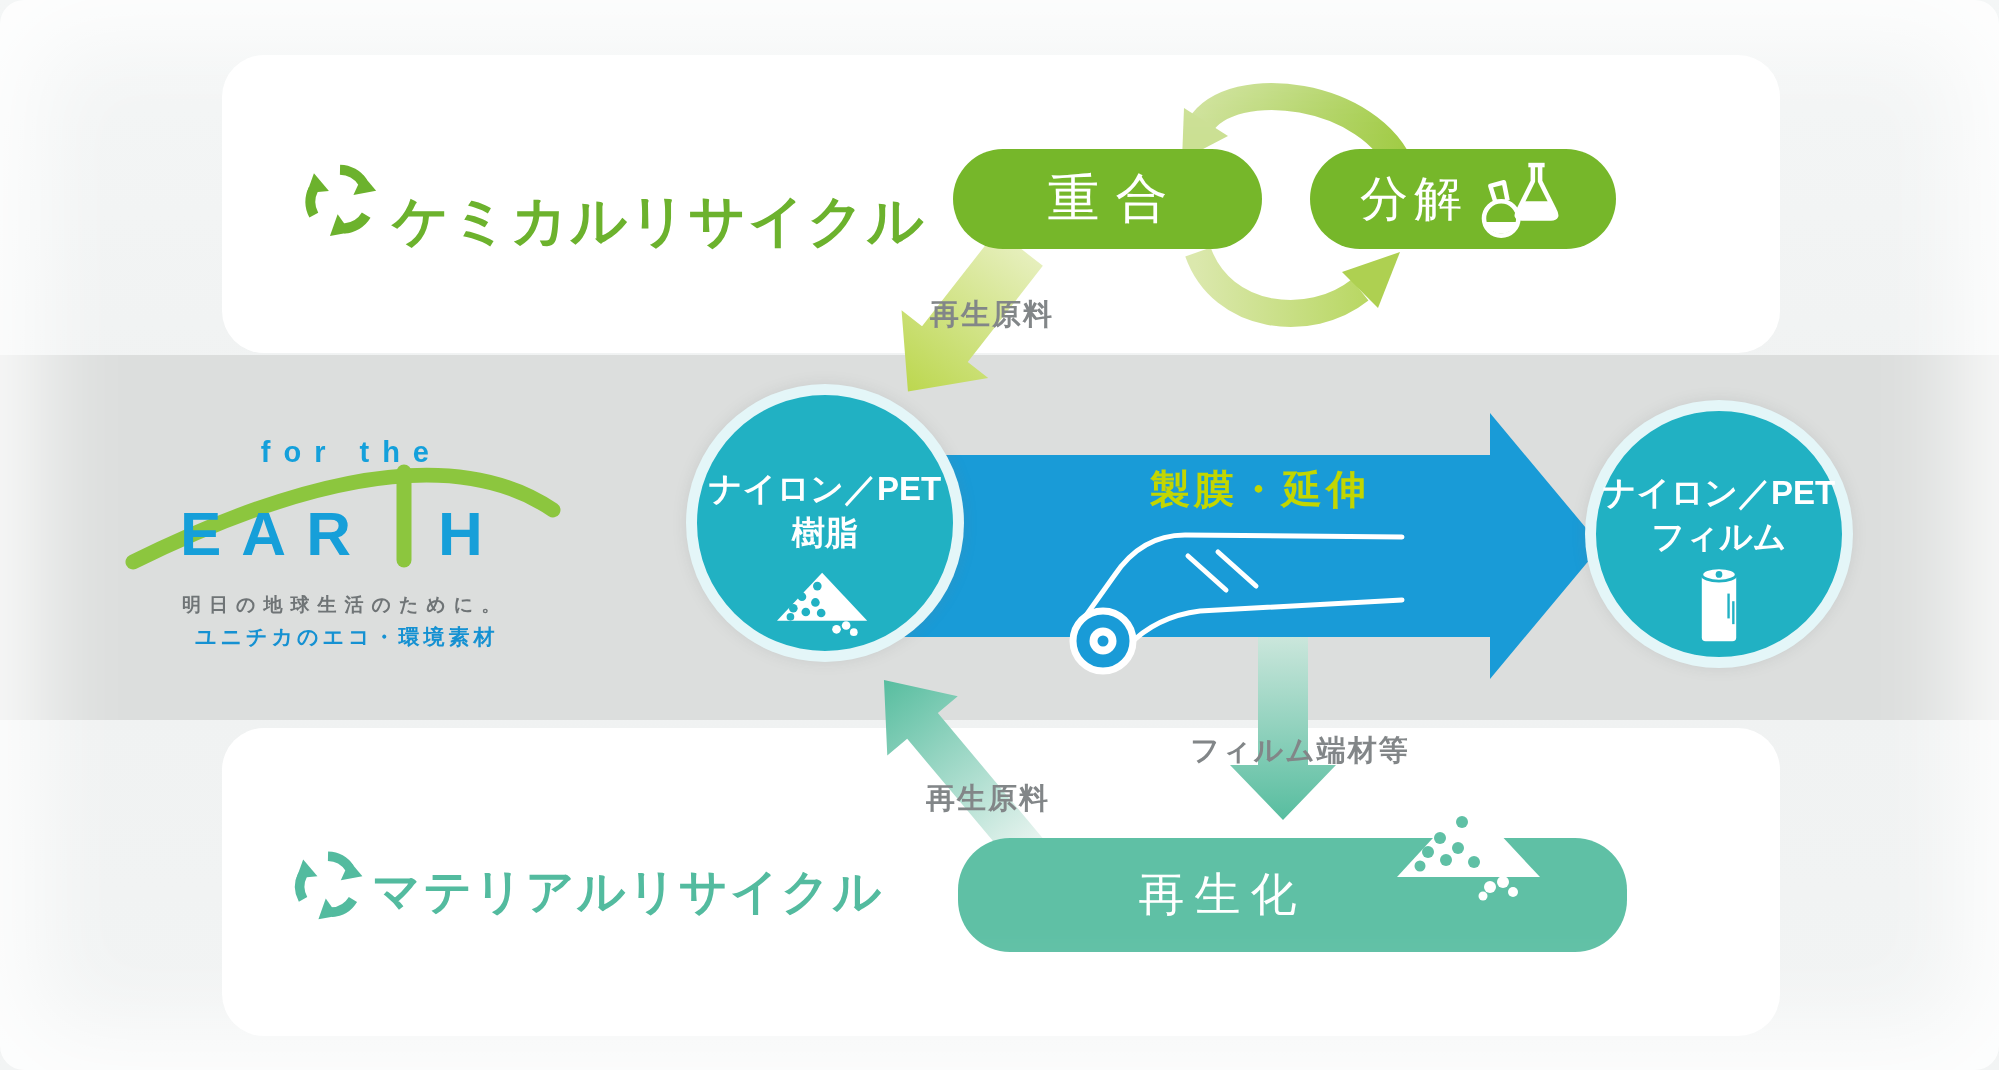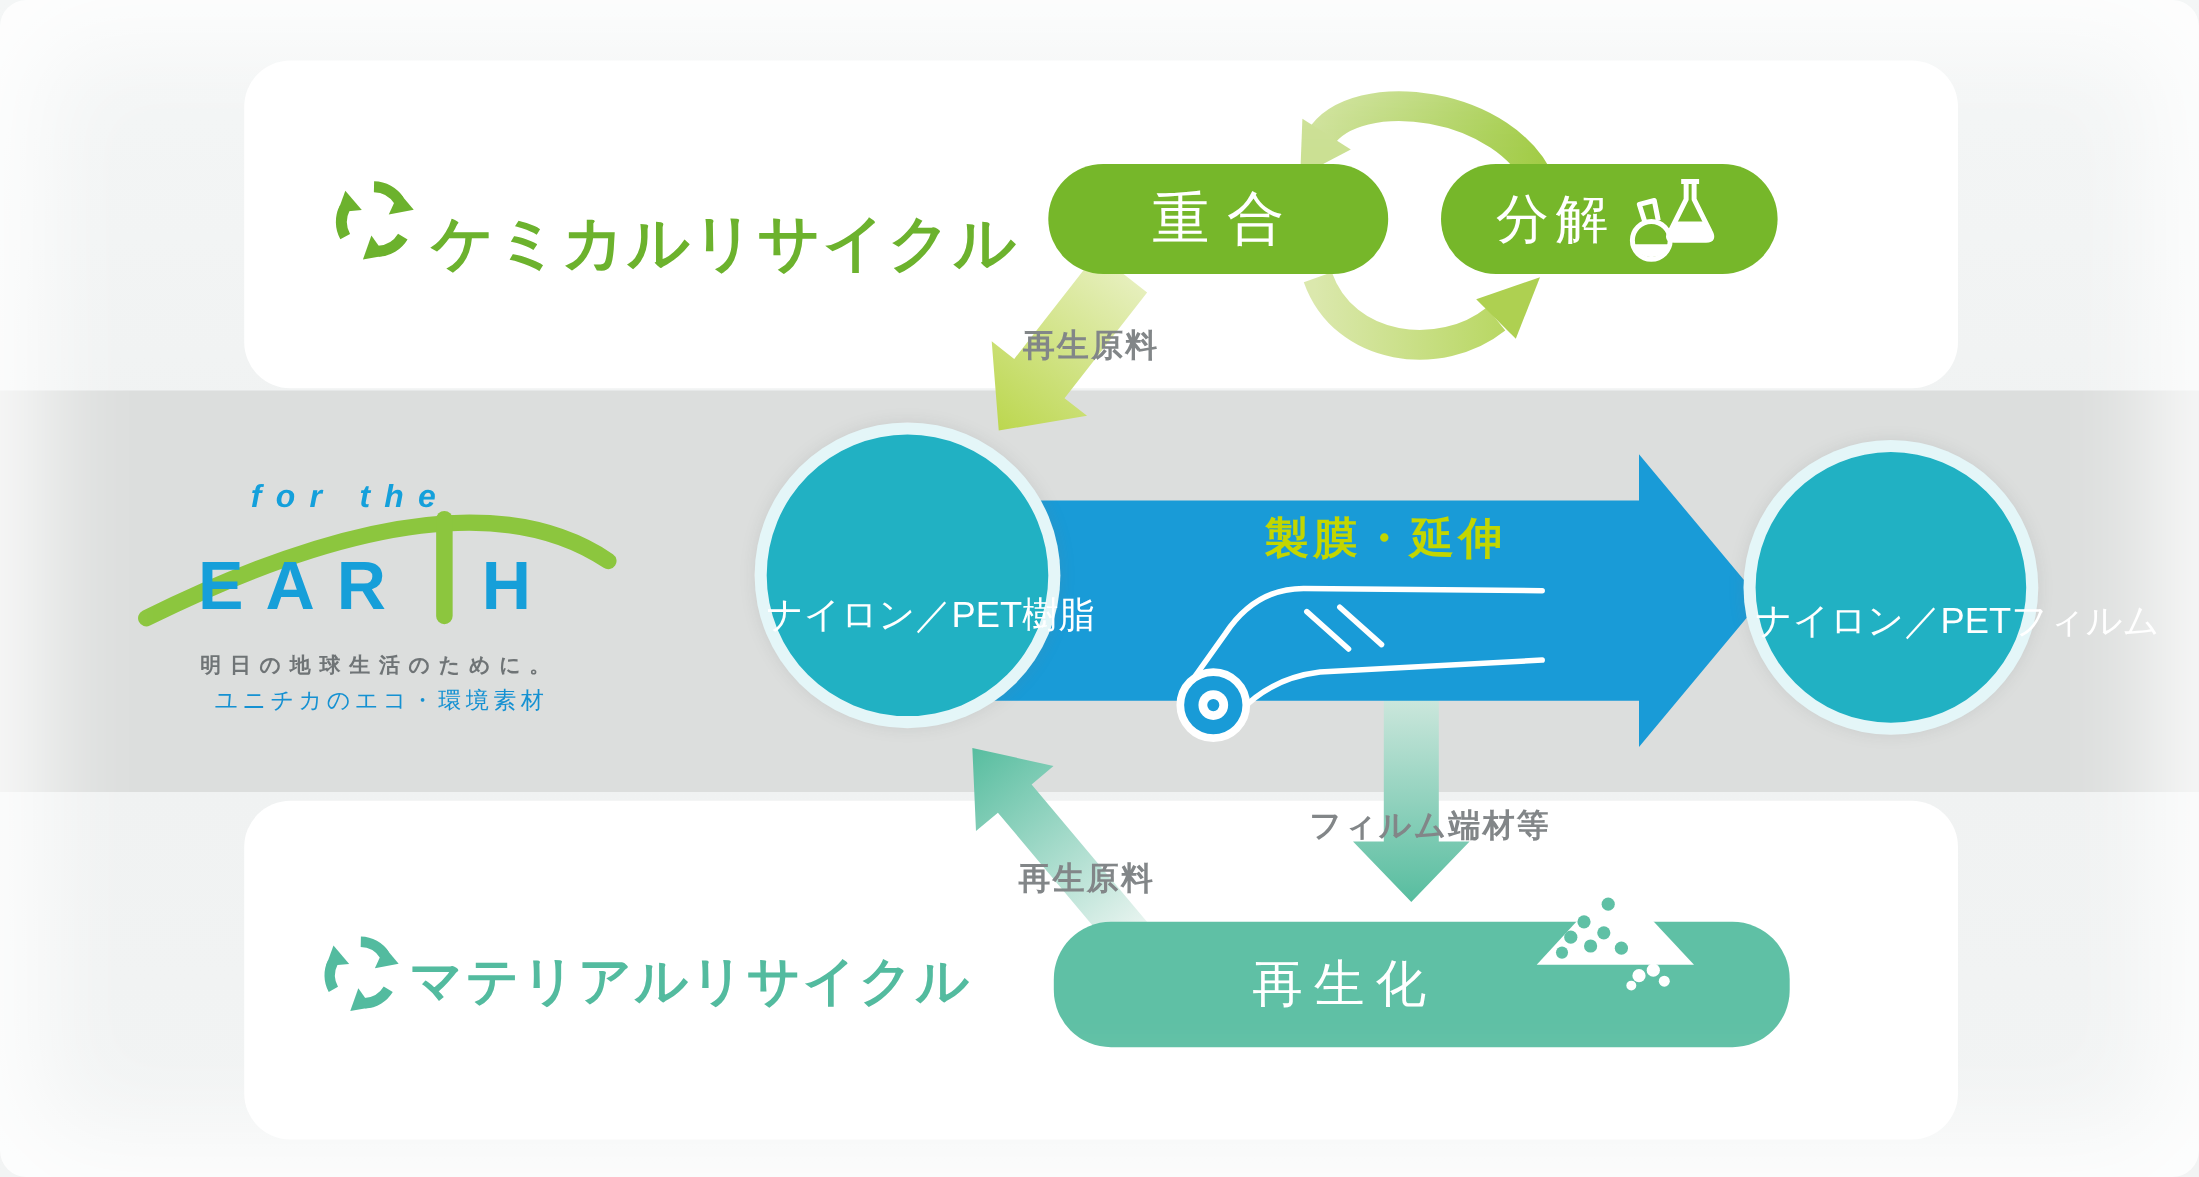--- a/index.html
+++ b/index.html
@@ -26,34 +26,34 @@
   .pill-green{background:#76b72a;}
   .pill-juugou{left:953px;top:149px;width:309px;height:100px;font-size:52px;letter-spacing:16px;text-indent:16px;}
   .pill-bunkai{left:1310px;top:149px;width:306px;height:100px;font-size:48px;letter-spacing:6px;gap:10px;}
   .pill-saiseika{left:958px;top:838px;width:669px;height:114px;background:#5fc0a5;
      font-size:46px;letter-spacing:10px;padding-right:140px;box-sizing:border-box;}
 
   .gray-label{color:#828688;font-size:29px;letter-spacing:2px;white-space:nowrap;font-weight:600;}
 
   .circle{border-radius:50%;background:#21b1c3;border:11px solid rgba(255,255,255,.88);
      box-shadow:0 0 14px rgba(120,130,130,.18);
-     display:flex;align-items:center;color:#fff;text-align:center;}
+     display:flex;flex-direction:column;align-items:center;color:#fff;text-align:center;font-weight:bold;}
   .circle-resin{left:686px;top:384px;width:278px;height:278px;padding-top:72px;box-sizing:border-box;}
   .circle-film{left:1585px;top:400px;width:268px;height:268px;padding-top:60px;box-sizing:border-box;}
   .circle .l1{font-size:33px;line-height:1.35;white-space:nowrap;}
   .circle .l2{font-size:33px;line-height:1.25;white-space:nowrap;}
 
   .process-label{left:1090px;top:462px;width:280px;text-align:right;
      font-size:40px;font-weight:bold;color:#c3d600;letter-spacing:4px;white-space:nowrap;}
 
-  .logo-forthe{left:228px;top:436px;width:214px;text-align:left;font-size:29px;font-weight:bold;
-     color:#14a0db;letter-spacing:13px;white-space:nowrap;font-style:italic;}
+  .logo-forthe{left:228px;top:436px;width:214px;text-align:right;font-size:29px;font-weight:bold;
+     color:#14a0db;letter-spacing:13px;white-space:nowrap;}
   .logo-earth{font-size:62px;font-weight:bold;color:#169fd9;letter-spacing:20px;white-space:nowrap;}
   .logo-tagline{left:182px;top:592px;font-size:19px;font-weight:600;color:#6f7476;letter-spacing:8px;white-space:nowrap;}
-  .logo-brand{left:195px;top:623px;font-size:21px;font-weight:normal;color:#1591d2;letter-spacing:4px;white-space:nowrap;}
+  .logo-brand{left:195px;top:623px;font-size:21px;font-weight:bold;color:#1591d2;letter-spacing:4px;white-space:nowrap;}
 </style>
 </head>
 <body>
 
 <div class="stage">
 
   <div class="abs gray-band"></div>
   <div class="abs panel panel-top"></div>
   <div class="abs panel panel-bottom"></div>
 

